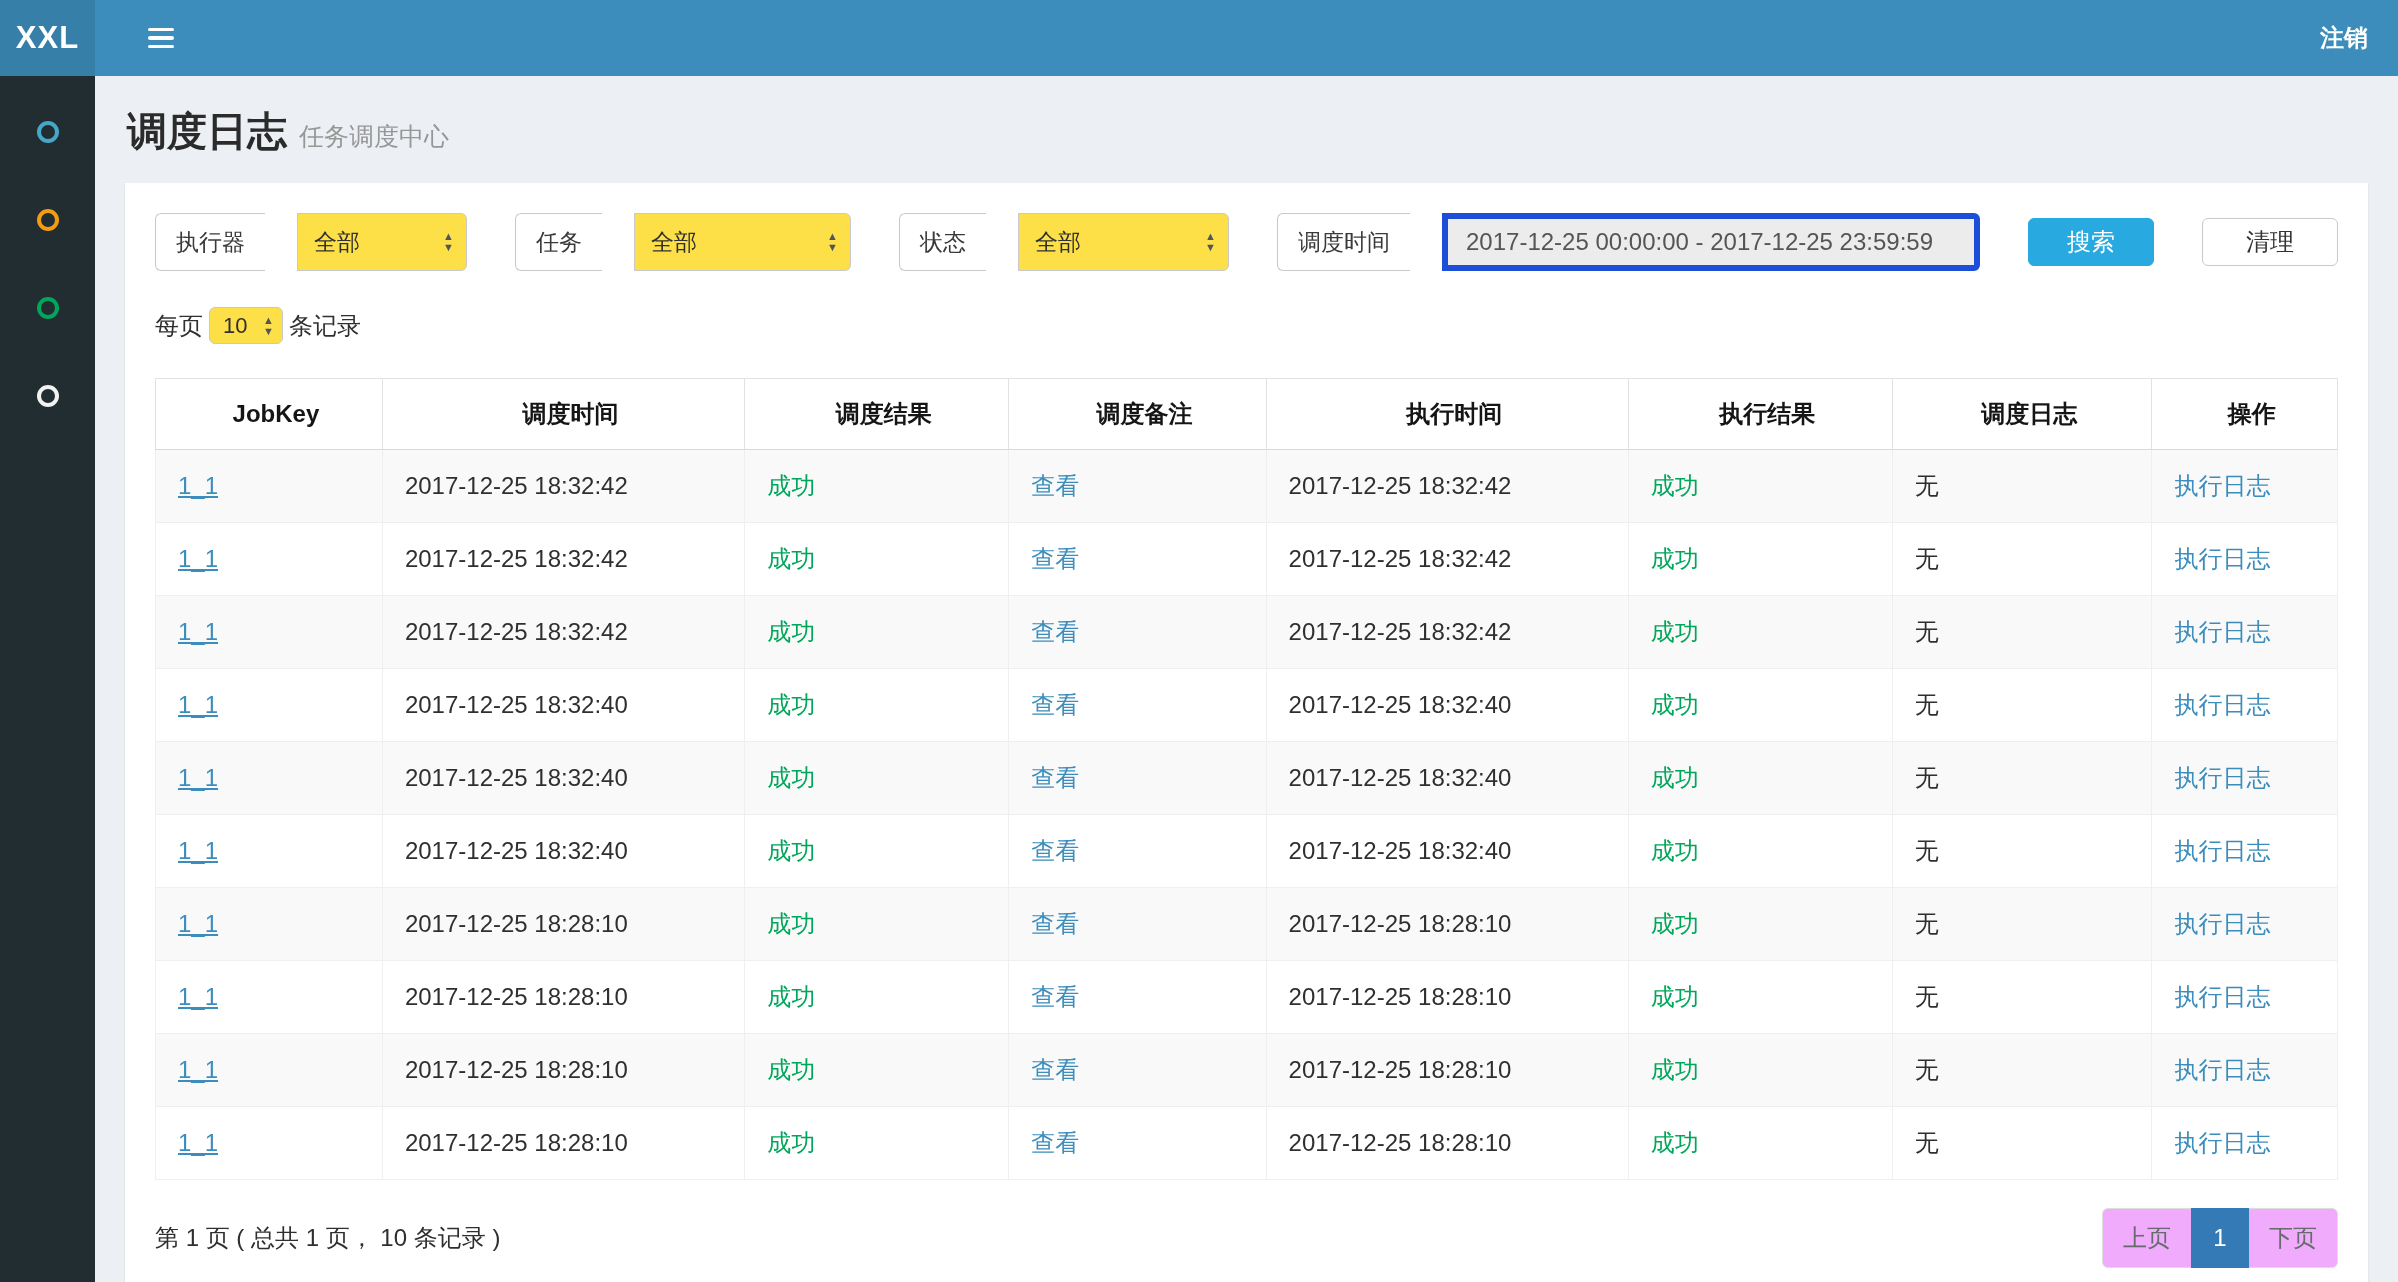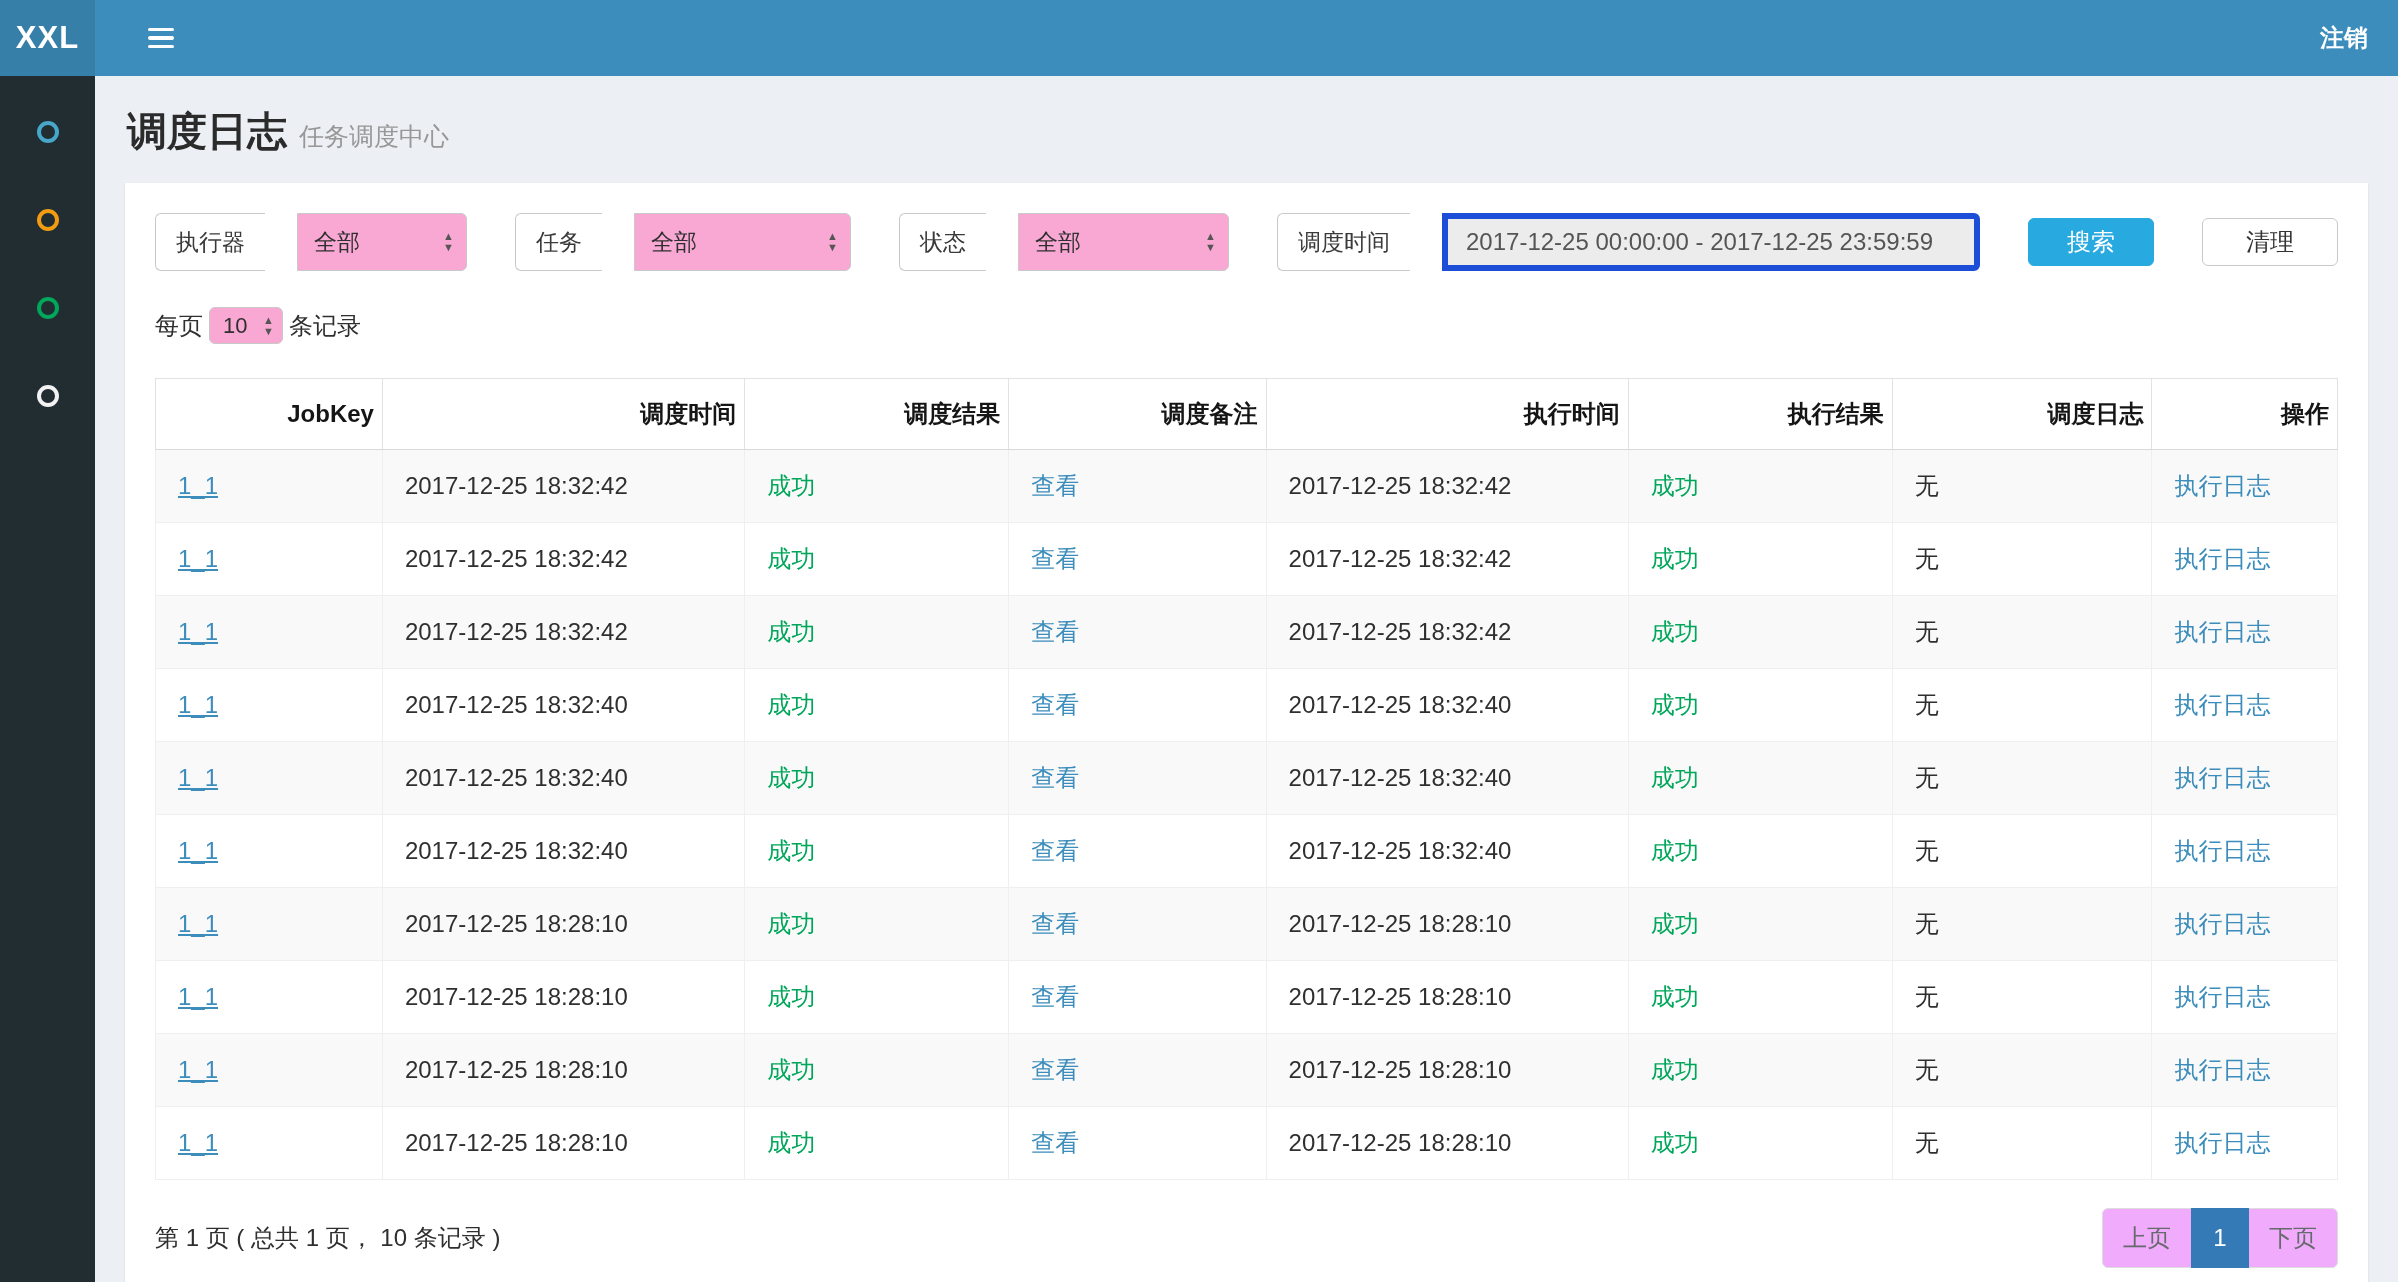--- a/index.html
+++ b/index.html
@@ -41,21 +41,21 @@
   
   .filter-row { display: flex; gap: 48px; margin-bottom: 36px; align-items: center; }
   .input-group { display: flex; height: 58px; gap: 32px; }
   .addon {
     display: flex; align-items: center; padding: 0 20px; border: 1px solid #c9c9c9; border-right: 0;
     border-radius: 6px 0 0 6px; font-size: 23px; color: #3a3a3a; background: #fff; white-space: nowrap;
   }
   .select-box {
     display: flex; align-items: center; justify-content: space-between; flex: 1; min-width: 0;
     border: 1px solid #c9c9c9; border-radius: 0 6px 6px 0; padding: 0 12px 0 16px;
-    font-size: 23px; color: #2f2f2f; background: #f9a8d4; cursor: pointer; text-align: right;
+    font-size: 23px; color: #2f2f2f; background: #fde047; cursor: pointer; text-align: right;
   }
   .stepper { display: flex; flex-direction: column; align-items: center; color: #555; font-size: 11px; line-height: 11px; margin-left: 14px; }
   .stepper::before { content: "▲"; }
   .stepper::after  { content: "▼"; }
   .grp-executor { width: 312px; }
   .grp-job { width: 336px; }
   .grp-status { width: 330px; }
   .grp-time { flex: 1; }
   .time-input {
     flex: 1; min-width: 0; border: 6px solid #1d4ed8; border-radius: 0 6px 6px 0;
@@ -66,21 +66,21 @@
   .btn-clear  { width: 136px; background: #fff; border: 1px solid #c9c9c9; color: #333; }
 
   
   .pagesize-row { display: flex; align-items: center; gap: 6px; font-size: 24px; color: #2f2f2f; margin-bottom: 34px; }
   .select-box.small { flex: none; height: 37px; width: 74px; border-radius: 6px; padding: 0 8px 0 13px; font-size: 22px; border-left: 1px solid #c9c9c9; }
   .select-box.small .stepper { margin-left: 8px; }
 
   
   table { width: 100%; border-collapse: collapse; table-layout: fixed; }
   th {
-    font-size: 24px; font-weight: bold; color: #151515; text-align: right;
+    font-size: 24px; font-weight: bold; color: #151515; text-align: center;
     padding: 20px 8px 20px 22px; border: 1px solid #e2e2e2; border-bottom: 1px solid #d9d9d9;
     background: #fff; cursor: pointer; line-height: 30px; overflow: hidden; white-space: nowrap;
   }
   td {
     font-size: 24px; color: #2f2f2f; padding: 22px 8px 22px 22px; line-height: 28px;
     border: 1px solid #efefef; overflow: hidden; white-space: nowrap;
   }
   tbody tr:nth-child(odd) { background: #f9f9f9; }
   a.cell-link { color: var(--link, #3c8dbc); text-decoration: none; cursor: pointer; }
   a.cell-link.u { text-decoration: underline; }

